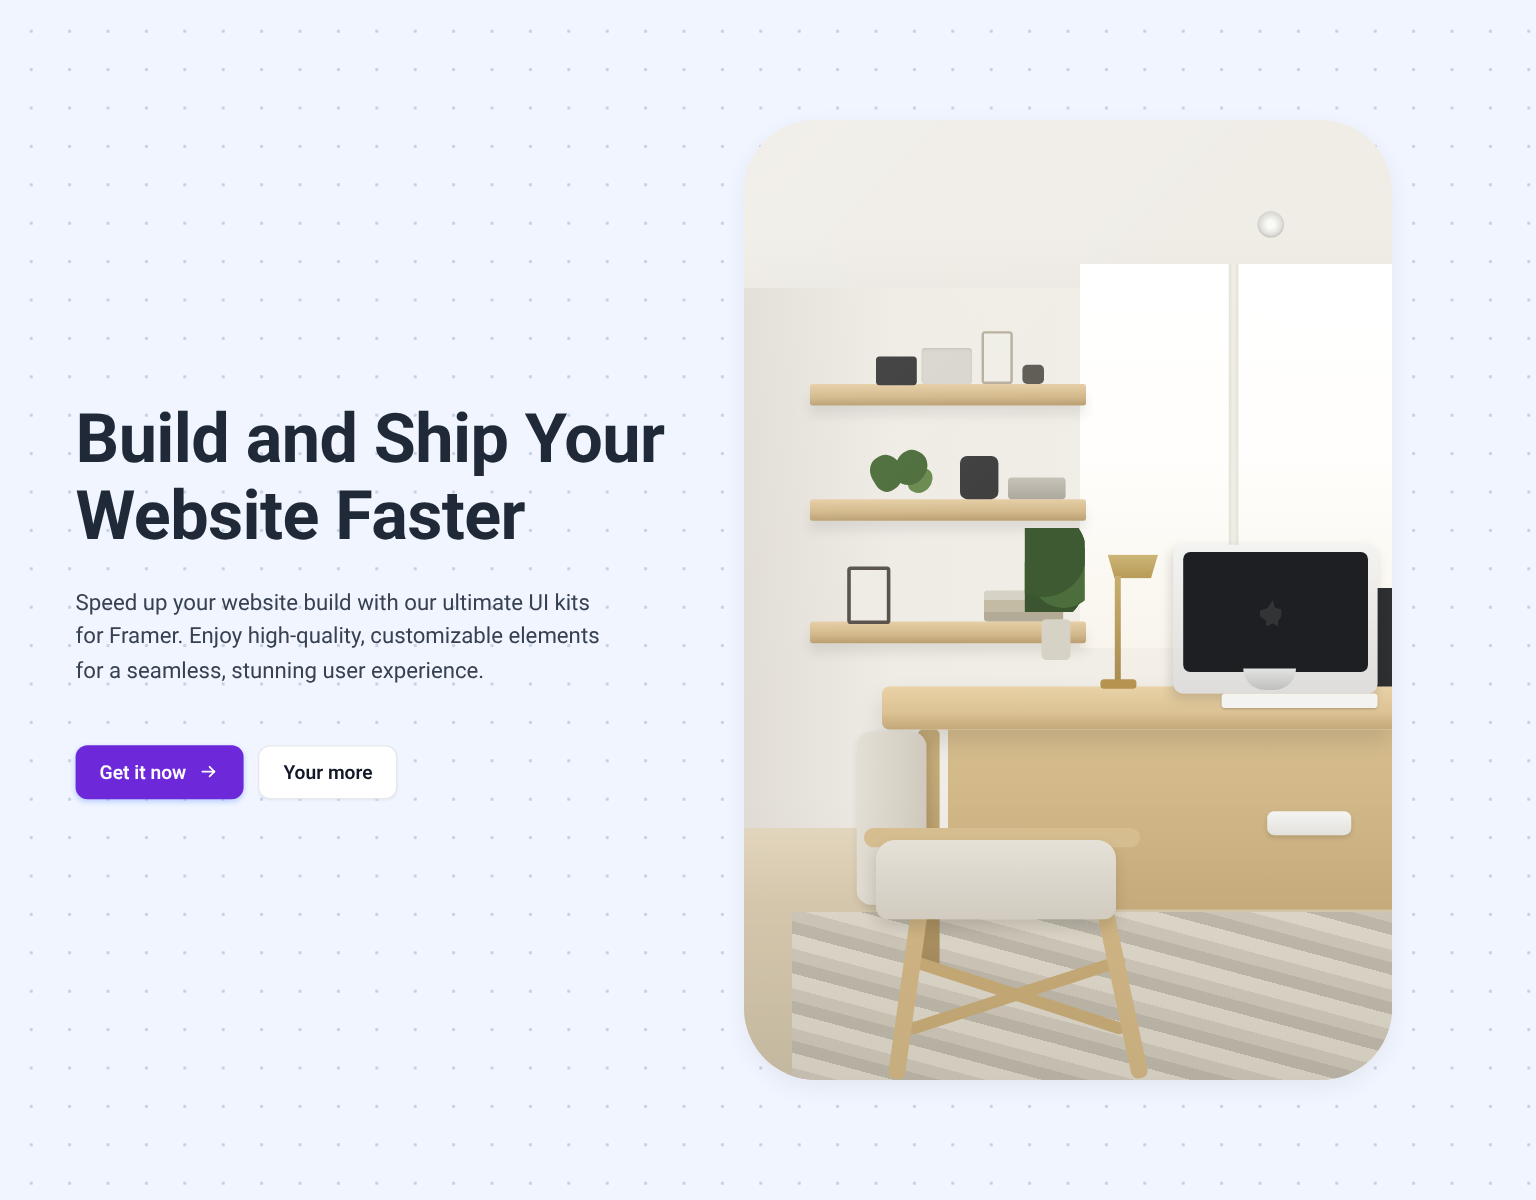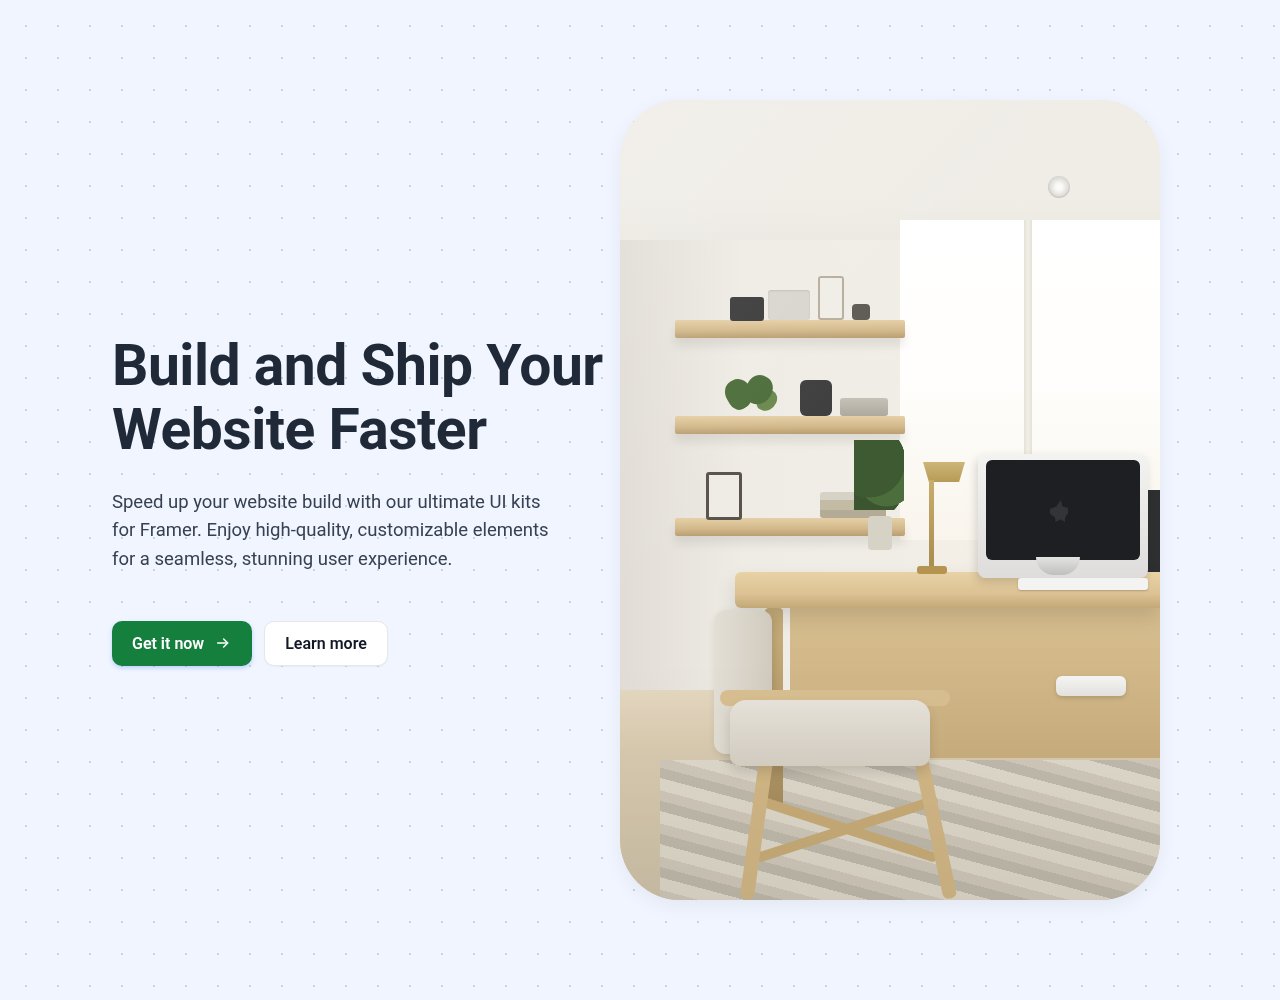--- a/index.html
+++ b/index.html
@@ -23,21 +23,21 @@
       background-image: radial-gradient(circle, #c8d2e5 1.5px, transparent 1.5px);
       background-size: 32px 32px;
       background-position: 10px 10px;
     }
 
     .hero-container {
       position: relative;
       display: flex;
       align-items: center;
       justify-content: space-between;
-      padding: 70px 120px 70px 112px;
+      padding: 70px 120px 70px 63px;
       width: 100%;
       height: 100%;
     }
 
     .hero-text {
       flex: 0 0 500px;
       max-width: 500px;
     }
 
     .hero-title {
@@ -69,21 +69,21 @@
       padding: 12px 20px;
       border-radius: 10px;
       font-size: 16px;
       font-weight: 600;
       cursor: pointer;
       border: none;
       font-family: inherit;
     }
 
     .btn-primary {
-      background: #15803d;
+      background: #6d28d9;
       color: #fff;
       box-shadow: 0 2px 4px rgba(36,99,255,0.25);
     }
 
     .btn-secondary {
       background: #ffffff;
       color: #111827;
       border: 1px solid #e5e7eb;
       box-shadow: 0 1px 2px rgba(0,0,0,0.04);
     }
@@ -400,21 +400,21 @@
       <button class="btn btn-primary">
         <span>Get it now</span>
         <span class="arrow-icon">
           <svg viewBox="0 0 24 24" fill="none" stroke-width="2.2" stroke-linecap="round" stroke-linejoin="round">
             <line x1="4" y1="12" x2="19" y2="12"></line>
             <polyline points="13 6 19 12 13 18"></polyline>
           </svg>
         </span>
       </button>
       <button class="btn btn-secondary">
-        <span>Learn more</span>
+        <span>Your more</span>
       </button>
     </div>
   </div>
 
   <div class="hero-image" aria-label="Minimal home office with wooden desk, iMac, brass lamp, floating wooden shelves with plants and decor, cream armchair, light wood floor and large window.">
     <div class="ceiling"></div>
     <div class="ceiling-light"></div>
     <div class="wall-left"></div>
     <div class="window"></div>
     <div class="window-mullion"></div>

